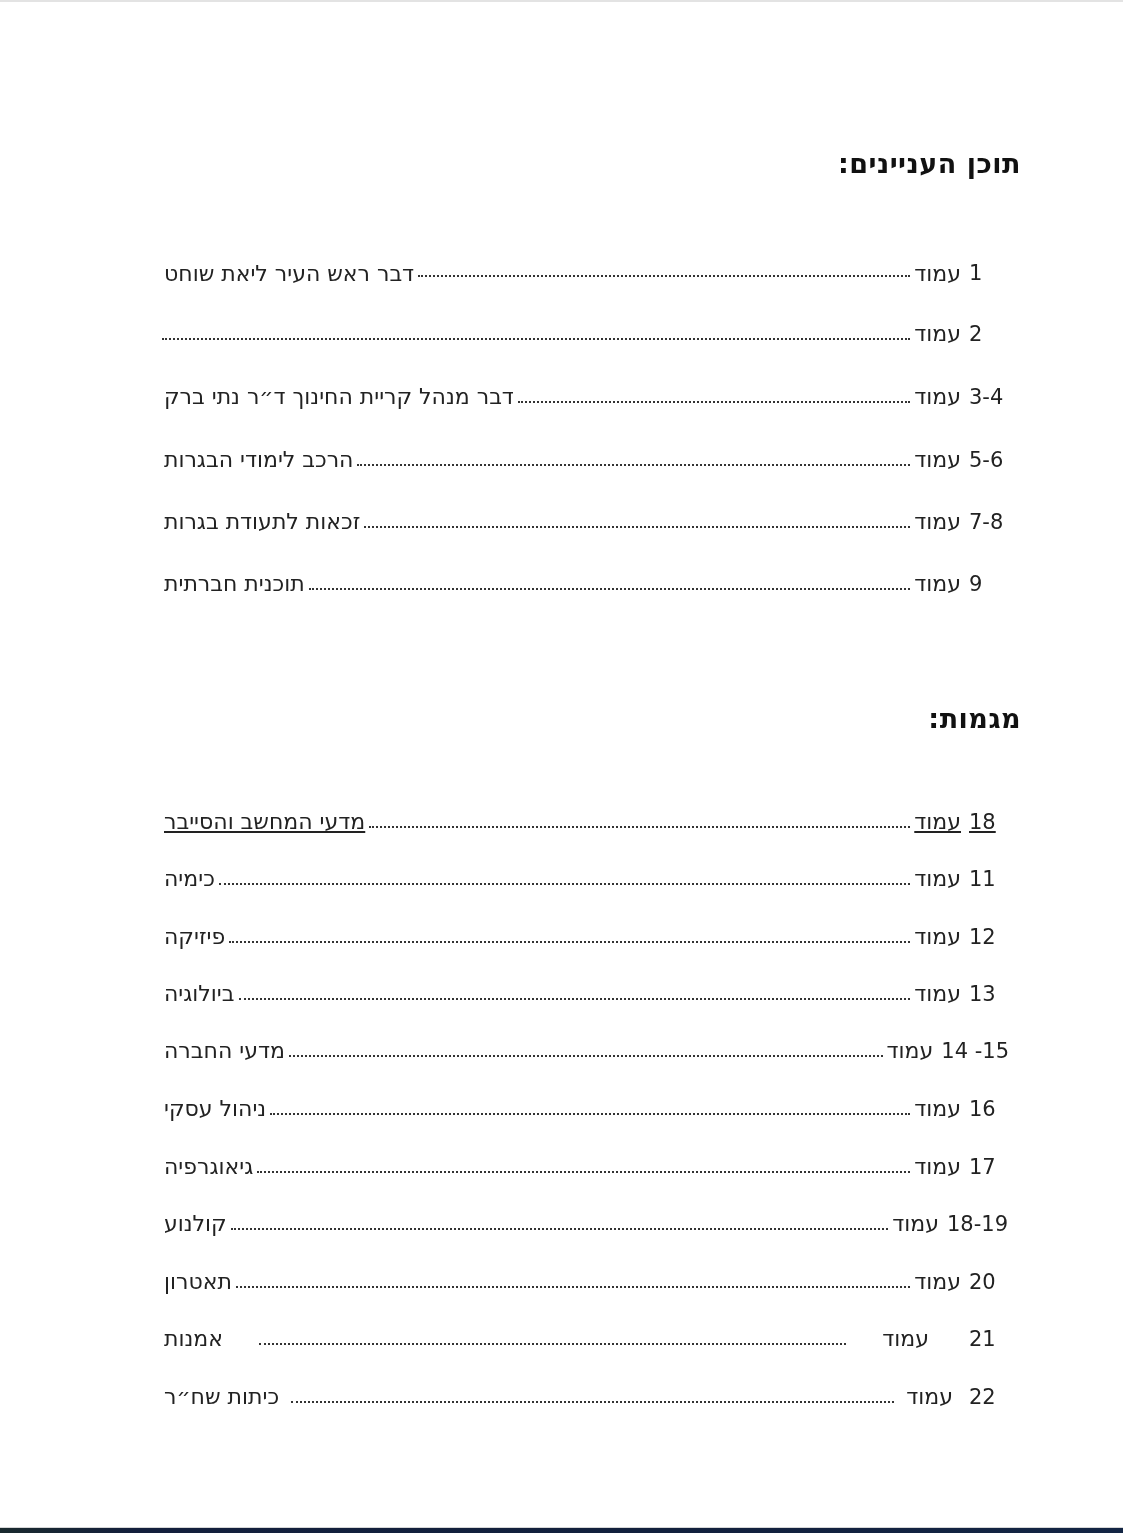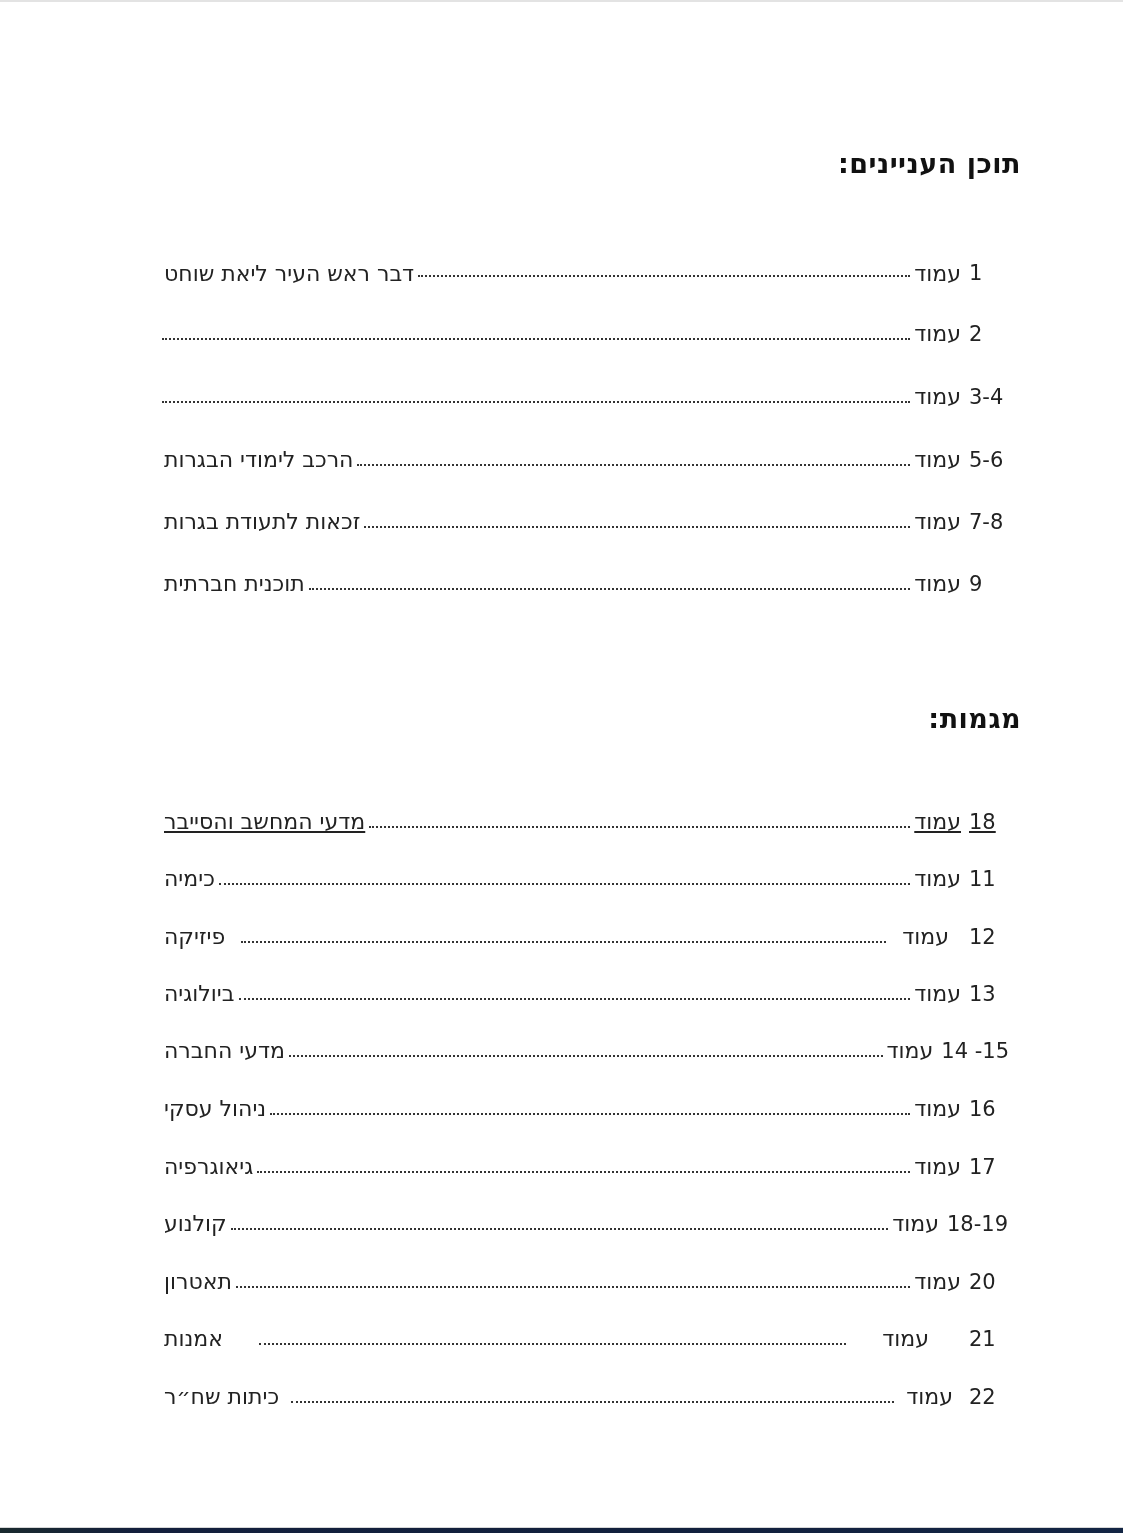--- a/index.html
+++ b/index.html
@@ -105,20 +105,21 @@
     <span class="page-num">1</span>
   </div>
 
   <div class="row" style="top:321px;">
     <span class="leader"></span>
     <span class="page-label">עמוד</span>
     <span class="page-num">2</span>
   </div>
 
   <div class="row" style="top:384px;">
+    <span class="title">דבר מנהל קריית החינוך ד״ר נתי ברק</span>
     <span class="leader"></span>
     <span class="page-label">עמוד</span>
     <span class="page-num">3-4</span>
   </div>
 
   <div class="row" style="top:447px;">
     <span class="title">הרכב לימודי הבגרות</span>
     <span class="leader"></span>
     <span class="page-label">עמוד</span>
     <span class="page-num">5-6</span>
@@ -147,21 +148,21 @@
     <span class="page-num">18</span>
   </div>
 
   <div class="row" style="top:866px;">
     <span class="title">כימיה</span>
     <span class="leader"></span>
     <span class="page-label">עמוד</span>
     <span class="page-num">11</span>
   </div>
 
-  <div class="row" style="top:924px;gap:12px;">
+  <div class="row" style="top:924px;">
     <span class="title">פיזיקה</span>
     <span class="leader"></span>
     <span class="page-label">עמוד</span>
     <span class="page-num">12</span>
   </div>
 
   <div class="row" style="top:981px;">
     <span class="title">ביולוגיה</span>
     <span class="leader"></span>
     <span class="page-label">עמוד</span>

